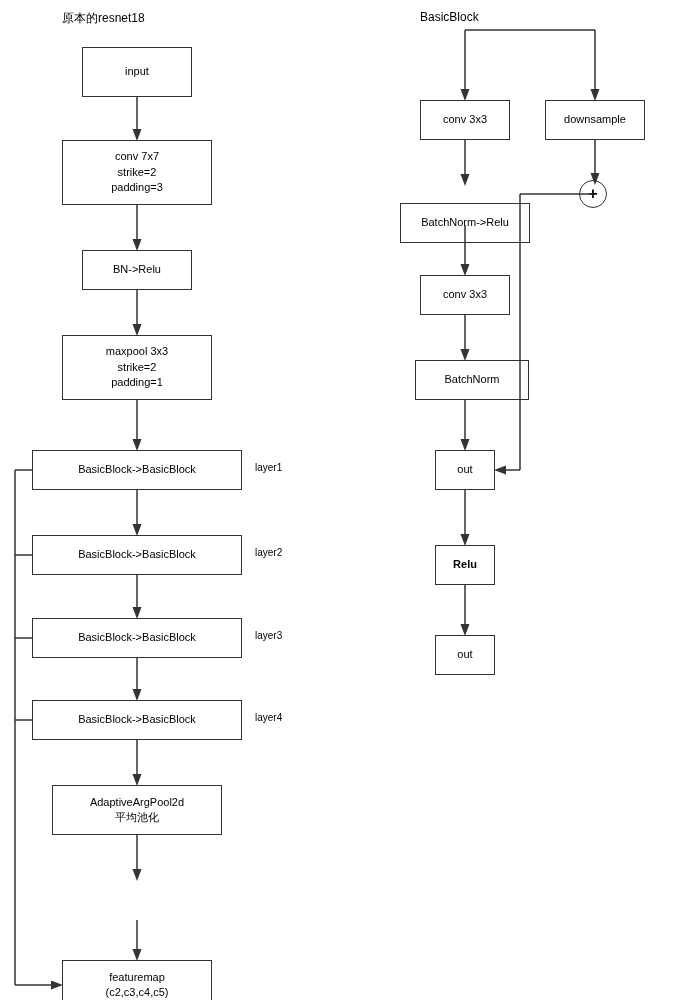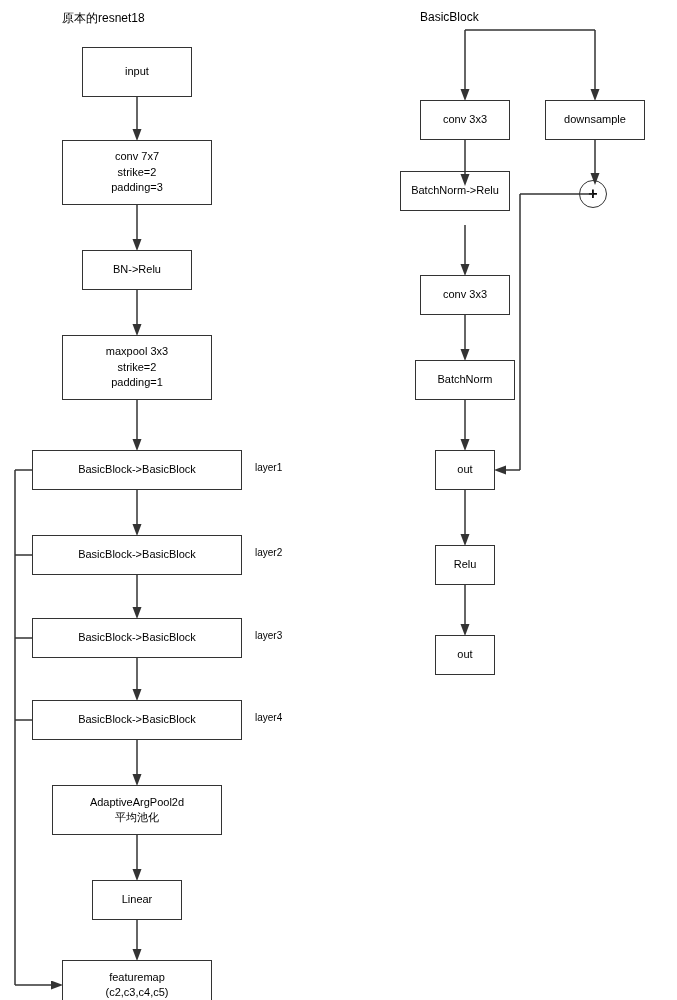--- a/index.html
+++ b/index.html
@@ -112,56 +112,53 @@
   <div class="box" style="left:32px; top:700px; width:210px; height:40px;">
     <span>BasicBlock-&gt;BasicBlock</span>
   </div>
   <div class="layer-label" style="left:255px; top:712px;">layer4</div>
 
   <div class="box" style="left:52px; top:785px; width:170px; height:50px;">
     <span style="white-space:pre-line;">AdaptiveArgPool2d
 平均池化</span>
   </div>
 
-  <div class="box" style="left:92px; top:880px; width:90px; height:40px;">
-    <span>Linear</span>
-  </div>
 
   <div class="box" style="left:62px; top:960px; width:150px; height:50px;">
     <span style="white-space:pre-line;">featuremap
 (c2,c3,c4,c5)</span>
   </div>
 
   <div class="box" style="left:420px; top:100px; width:90px; height:40px;">
     <span>conv 3x3</span>
   </div>
 
   <div class="box" style="left:545px; top:100px; width:100px; height:40px;">
     <span>downsample</span>
   </div>
 
   <div class="plus-circle" style="left:579px; top:180px;">+</div>
 
-  <div class="box" style="left:400px; top:171px; width:110px; height:40px;">
+  <div class="box" style="left:400px; top:203px; width:130px; height:40px;">
     <span>BatchNorm-&gt;Relu</span>
   </div>
 
   <div class="box" style="left:420px; top:275px; width:90px; height:40px;">
     <span>conv 3x3</span>
   </div>
 
-  <div class="box" style="left:415px; top:360px; width:100px; height:40px;">
+  <div class="box" style="left:415px; top:360px; width:114px; height:40px;">
     <span>BatchNorm</span>
   </div>
 
   <div class="box" style="left:435px; top:450px; width:60px; height:40px;">
     <span>out</span>
   </div>
 
-  <div class="box" style="left:435px; top:545px; width:60px; height:40px;">
+  <div class="box" style="left:435px; top:545px; width:60px; height:40px;font-weight:bold;">
     <span>Relu</span>
   </div>
 
   <div class="box" style="left:435px; top:635px; width:60px; height:40px;">
     <span>out</span>
   </div>
 
   <svg class="arrows-svg">
     <defs>
       <marker id="arrow" markerWidth="8" markerHeight="8" refX="6" refY="3" orient="auto">

